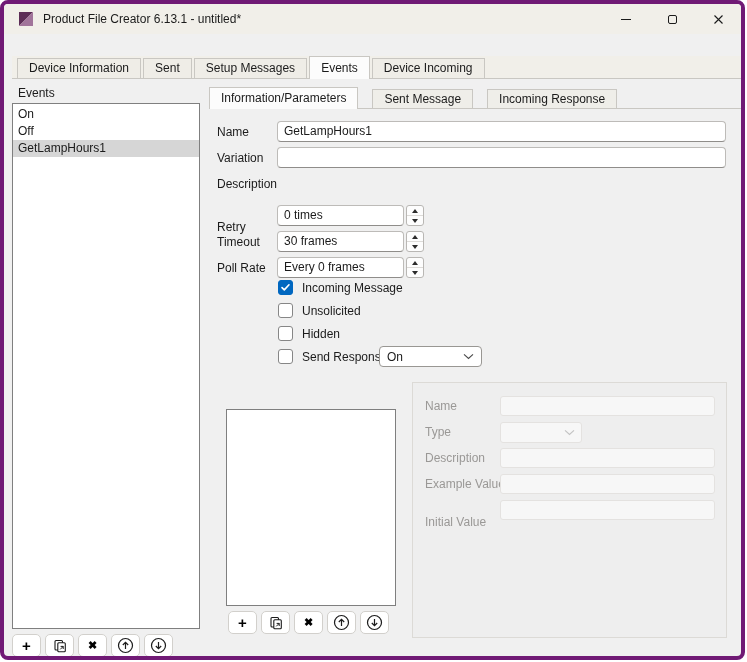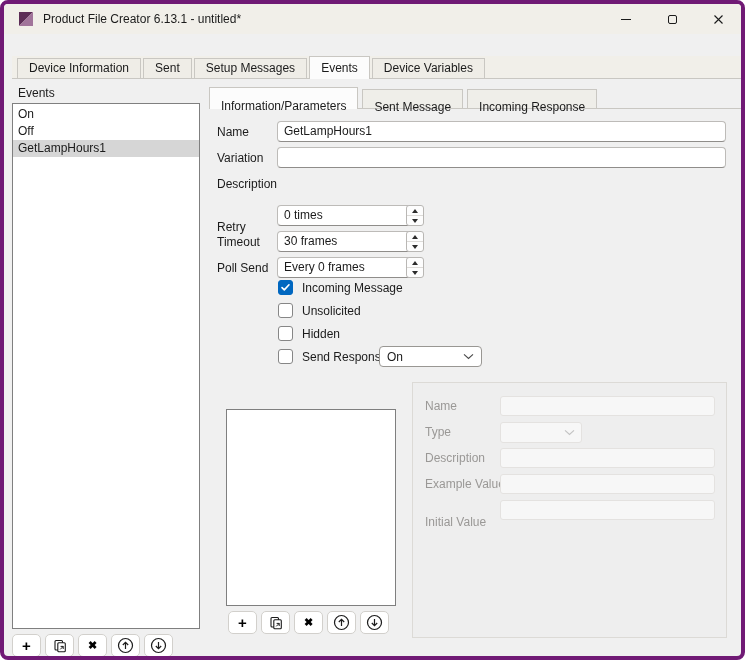--- a/index.html
+++ b/index.html
@@ -19,38 +19,38 @@
   .max-glyph { width:9px; height:9px; border:1px solid #1b1b1b; border-radius:2px; }
   
   .menubar { position:absolute; top:30px; left:0; right:0; height:22px; background:#f1efe9; display:flex; align-items:center; padding-left:8px; }
   .menu-item { padding:2px 10px; }
   
   .tabstrip { position:absolute; top:52px; left:8px; width:745px; height:23px; background:#f1efe9; border-bottom:1px solid #c9c7c2; display:flex; align-items:flex-end; padding-left:5px; }
   .tab { position:relative; height:20px; line-height:19px; padding:0 11px; background:#efede7; border:1px solid #c9c7c2; border-bottom:none; margin-right:2px; white-space:nowrap; }
   .tab.active { height:23px; line-height:22px; background:#fcfcfc; margin-bottom:-1px; z-index:3; }
   
   .subtabstrip { position:absolute; left:205px; top:83px; width:535px; height:22px; border-bottom:1px solid #c9c7c2; display:flex; align-items:flex-end; }
-  .subtab { position:relative; height:19px; line-height:18px; padding:8px 11px; background:#efeee9; border:1px solid #c9c7c2; border-bottom:none; margin-right:4px; white-space:nowrap; }
+  .subtab { position:relative; height:19px; line-height:18px; padding:0 11px; background:#efeee9; border:1px solid #c9c7c2; border-bottom:none; margin-right:14px; white-space:nowrap; }
   .subtab.active { height:22px; line-height:21px; background:#fcfcfc; margin-bottom:-1px; z-index:3; }
   
   .events-heading { position:absolute; left:14px; top:82px; }
   .events-list { position:absolute; left:8px; top:99px; width:188px; height:526px; background:#ffffff; border:1px solid #7f7f7f; padding-top:2px; overflow:hidden; }
   .event-item { height:17px; line-height:17px; padding-left:5px; white-space:nowrap; }
   .event-item.selected { background:#d6d6d6; }
   
   .toolbar { position:absolute; display:flex; gap:4px; }
   .tool-btn { width:29px; height:23px; background:#ffffff; border:1px solid #d2d0cc; border-radius:5px; display:flex; align-items:center; justify-content:center; padding:0; font-family:"Liberation Sans", sans-serif; }
   .glyph-plus { font-size:15px; font-weight:700; line-height:1; margin-top:-1px; }
   .glyph-x { font-size:11px; font-weight:700; line-height:1; }
   
   .flabel { position:absolute; left:213px; height:14px; line-height:14px; white-space:nowrap; }
   .textfield { position:absolute; left:273px; width:449px; height:21px; background:#ffffff; border:1px solid #bdbbb8; border-bottom-color:#8f8d8a; border-radius:4px; padding:0 6px; line-height:18px; white-space:nowrap; overflow:hidden; }
   .textfield.focused { border-color:#8f8d8a; border-bottom:2px solid #1b63b4; }
   .caret { display:inline-block; width:1px; height:13px; background:#000; vertical-align:-2px; margin-left:1px; }
-  .spin-field { width:145px; }
+  .spin-field { width:127px; }
   .spinner { position:absolute; left:402px; width:18px; height:21px; background:#fdfdfd; border:1px solid #b9b7b4; border-radius:3px; display:flex; flex-direction:column; overflow:hidden; }
   .spin-btn { flex:1; display:flex; align-items:center; justify-content:center; background:transparent; border:none; padding:0; }
   .spin-btn.up { border-bottom:1px solid #dddbd8; }
   .tri-up { width:0; height:0; border-left:3.5px solid transparent; border-right:3.5px solid transparent; border-bottom:4.5px solid #2b2b2b; }
   .tri-down { width:0; height:0; border-left:3.5px solid transparent; border-right:3.5px solid transparent; border-top:4.5px solid #2b2b2b; }
   
   .cb { position:absolute; left:274px; width:15px; height:15px; background:#ffffff; border:1px solid #868686; border-radius:3px; display:flex; align-items:center; justify-content:center; }
   .cb.checked { background:#0067c0; border-color:#0067c0; }
   .cb-label { position:absolute; left:298px; height:16px; line-height:16px; white-space:nowrap; }
   .dropdown { position:absolute; left:375px; top:342px; width:103px; height:21px; background:#ffffff; border:1px solid #999793; border-radius:4px; display:flex; align-items:center; justify-content:space-between; padding:0 7px; }
@@ -88,21 +88,21 @@
       </div>
     </div>
   </div>
 
 
   <div class="tabstrip">
     <span class="tab">Device Information</span>
     <span class="tab">Sent</span>
     <span class="tab">Setup Messages</span>
     <span class="tab active">Events</span>
-    <span class="tab">Device Variables</span>
+    <span class="tab">Device Incoming</span>
   </div>
 
   <div class="events-heading">Events</div>
   <div class="events-list">
     <div class="event-item">On</div>
     <div class="event-item">Off</div>
     <div class="event-item selected">GetLampHours1</div>
   </div>
 
   <div class="toolbar" style="left:8px; top:630px;">
@@ -162,21 +162,21 @@
   <div class="textfield spin-field" style="top:227px;"><span>30 frames</span></div>
   <div class="spinner" style="top:227px;">
     <button class="spin-btn up">
         <span class="tri-up"></span>
       </button>
     <button class="spin-btn">
         <span class="tri-down"></span>
       </button>
   </div>
 
-  <div class="flabel" style="top:257px;">Poll Send</div>
+  <div class="flabel" style="top:257px;">Poll Rate</div>
   <div class="textfield spin-field" style="top:253px;"><span>Every 0 frames</span></div>
   <div class="spinner" style="top:253px;">
     <button class="spin-btn up">
         <span class="tri-up"></span>
       </button>
     <button class="spin-btn">
         <span class="tri-down"></span>
       </button>
   </div>
 

